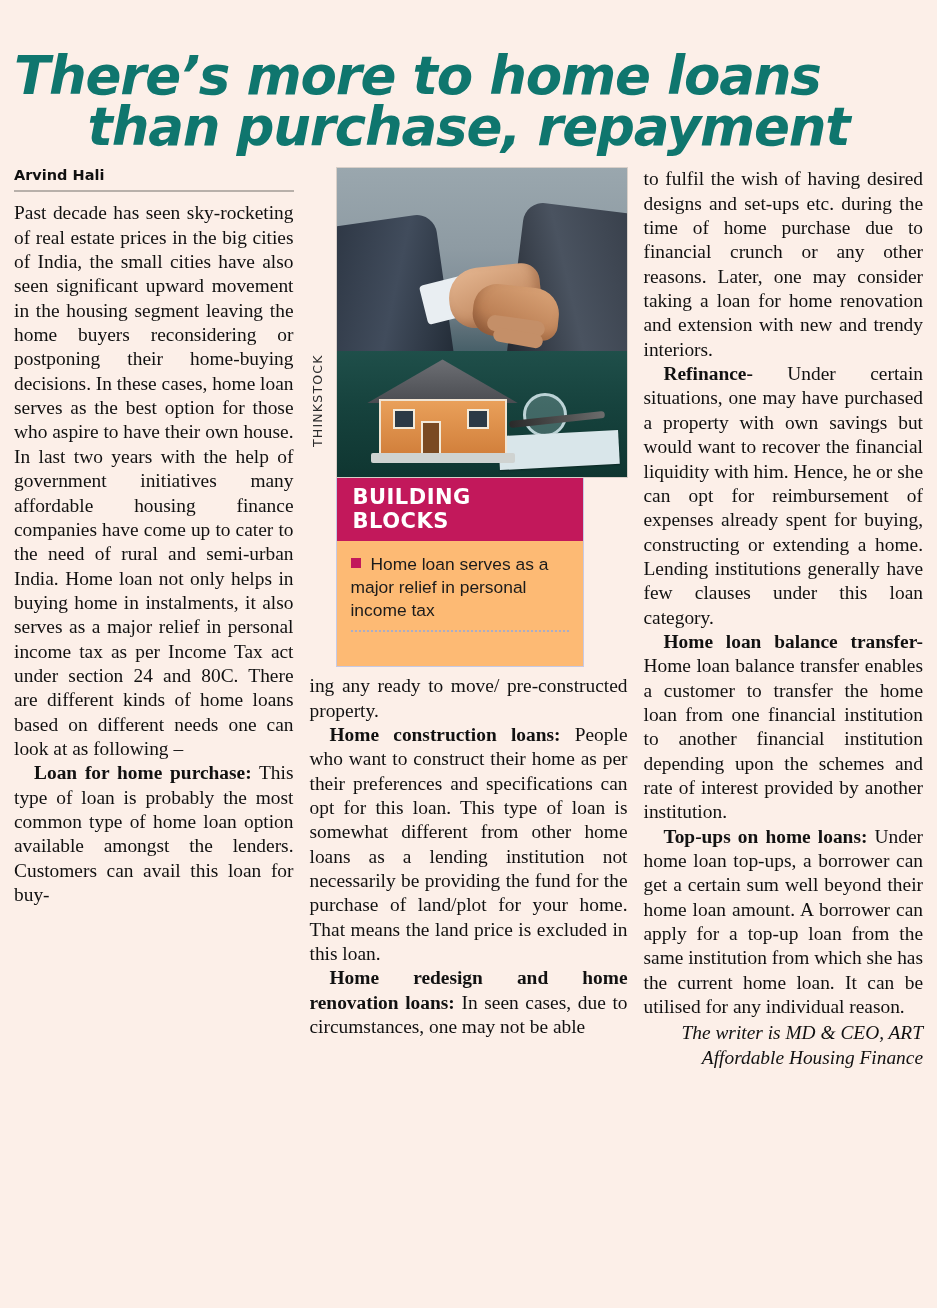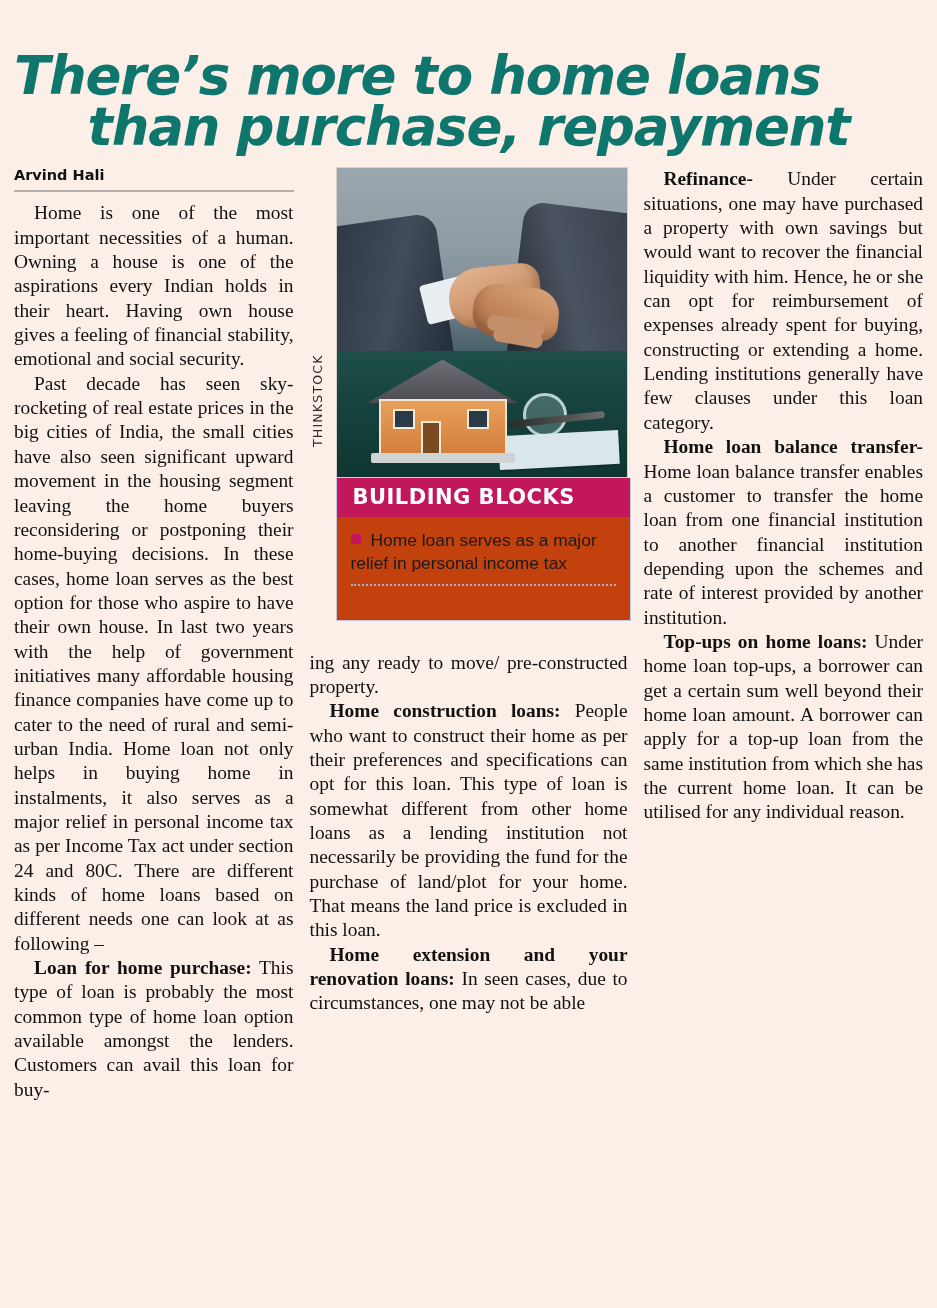--- a/index.html
+++ b/index.html
@@ -186,25 +186,25 @@
   }
   .ph-glass {
     position: absolute; left: 186px; bottom: 40px; width: 44px; height: 44px;
     border: 3px solid #bcd3d6; border-radius: 50%;
     background: rgba(200,225,228,.25);
   }
 
   
   .bb {
     margin-left: 26px;
-    width: 295px;
-    background: #c2410c;
+    width: 248px;
+    background: #fdba74;
     border: 1px solid #c6c9e4;
     border-top: none;
-    margin-bottom: 30px;
+    margin-bottom: 7px;
   }
   .bb-head {
     background: #c2185b;
     color: #fff;
     font-family: "DejaVu Sans", sans-serif;
     font-weight: bold;
     font-size: 21px;
     letter-spacing: 0.5px;
     padding: 7px 12px 8px 16px;
   }
@@ -246,21 +246,20 @@
     <span>There’s more to home loans</span>
     <span class="l2">than purchase, repayment</span>
   </h1>
 
   <div class="cols">
 
     <div class="col left">
       <div class="byline">Arvind Hali</div>
       <div class="rule"></div>
 
-      <p class="body indent">Home is one of the most important necessities of a human. Owning a house is one of the aspirations every Indian holds in their heart. Having own house gives a feeling of financial stability, emotional and social security.</p>
       <p class="body">Past decade has seen sky-rocketing of real estate prices in the big cities of India, the small cities have also seen significant upward movement in the housing segment leaving the home buyers reconsidering or postponing their home-buying decisions. In these cases, home loan serves as the best option for those who aspire to have their own house. In last two years with the help of government initiatives many affordable housing finance companies have come up to cater to the need of rural and semi-urban India. Home loan not only helps in buying home in instalments, it also serves as a major relief in personal income tax as per Income Tax act under section 24 and 80C. There are different kinds of home loans based on different needs one can look at as following –</p>
       <p class="body indent"><span class="lead-in">Loan for home purchase:</span><span> This type of loan is probably the most common type of home loan option available amongst the lenders. Customers can avail this loan for buy-</span></p>
     </div>
 
     <div class="col mid">
 
       <div class="photo-wrap">
         <div class="credit">THINKSTOCK</div>
         <div class="photo">
           <div class="ph-bg"></div>
@@ -290,23 +289,25 @@
       <div class="bb">
         <div class="bb-head">BUILDING BLOCKS</div>
         <div class="bb-body">
           <div class="bb-item"><span class="sq"></span><span>Home loan serves as a major relief in personal income tax</span></div>
           <div class="bb-sep"></div>
         </div>
       </div>
 
       <p class="body">ing any ready to move/ pre-constructed property.</p>
       <p class="body indent"><span class="lead-in">Home construction loans:</span><span> People who want to construct their home as per their preferences and specifications can opt for this loan. This type of loan is somewhat different from other home loans as a lending institution not necessarily be providing the fund for the purchase of land/plot for your home. That means the land price is excluded in this loan.</span></p>
-      <p class="body indent"><span class="lead-in">Home extension and your renovation loans:</span><span> In seen cases, due to circumstances, one may not be able</span></p>
+      <p class="body indent"><span class="lead-in">Home redesign and home renovation loans:</span><span> In seen cases, due to circumstances, one may not be able</span></p>
     </div>
 
     <div class="col right">
+      <p class="body">to fulfil the wish of having desired designs and set-ups etc. during the time of home purchase due to financial crunch or any other reasons. Later, one may consider taking a loan for home renovation and extension with new and trendy interiors.</p>
       <p class="body indent"><span class="lead-in">Refinance-</span><span> Under certain situations, one may have purchased a property with own savings but would want to recover the financial liquidity with him. Hence, he or she can opt for reimbursement of expenses already spent for buying, constructing or extending a home. Lending institutions generally have few clauses under this loan category.</span></p>
       <p class="body indent"><span class="lead-in">Home loan balance transfer-</span><span> Home loan balance transfer enables a customer to transfer the home loan from one financial institution to another financial institution depending upon the schemes and rate of interest provided by another institution.</span></p>
       <p class="body indent"><span class="lead-in">Top-ups on home loans:</span><span> Under home loan top-ups, a borrower can get a certain sum well beyond their home loan amount. A borrower can apply for a top-up loan from the same institution from which she has the current home loan. It can be utilised for any individual reason.</span></p>
+      <p class="writer">The writer is MD &amp; CEO, ART Affordable Housing Finance</p>
     </div>
 
   </div>
 </div>
 
 </body></html>

